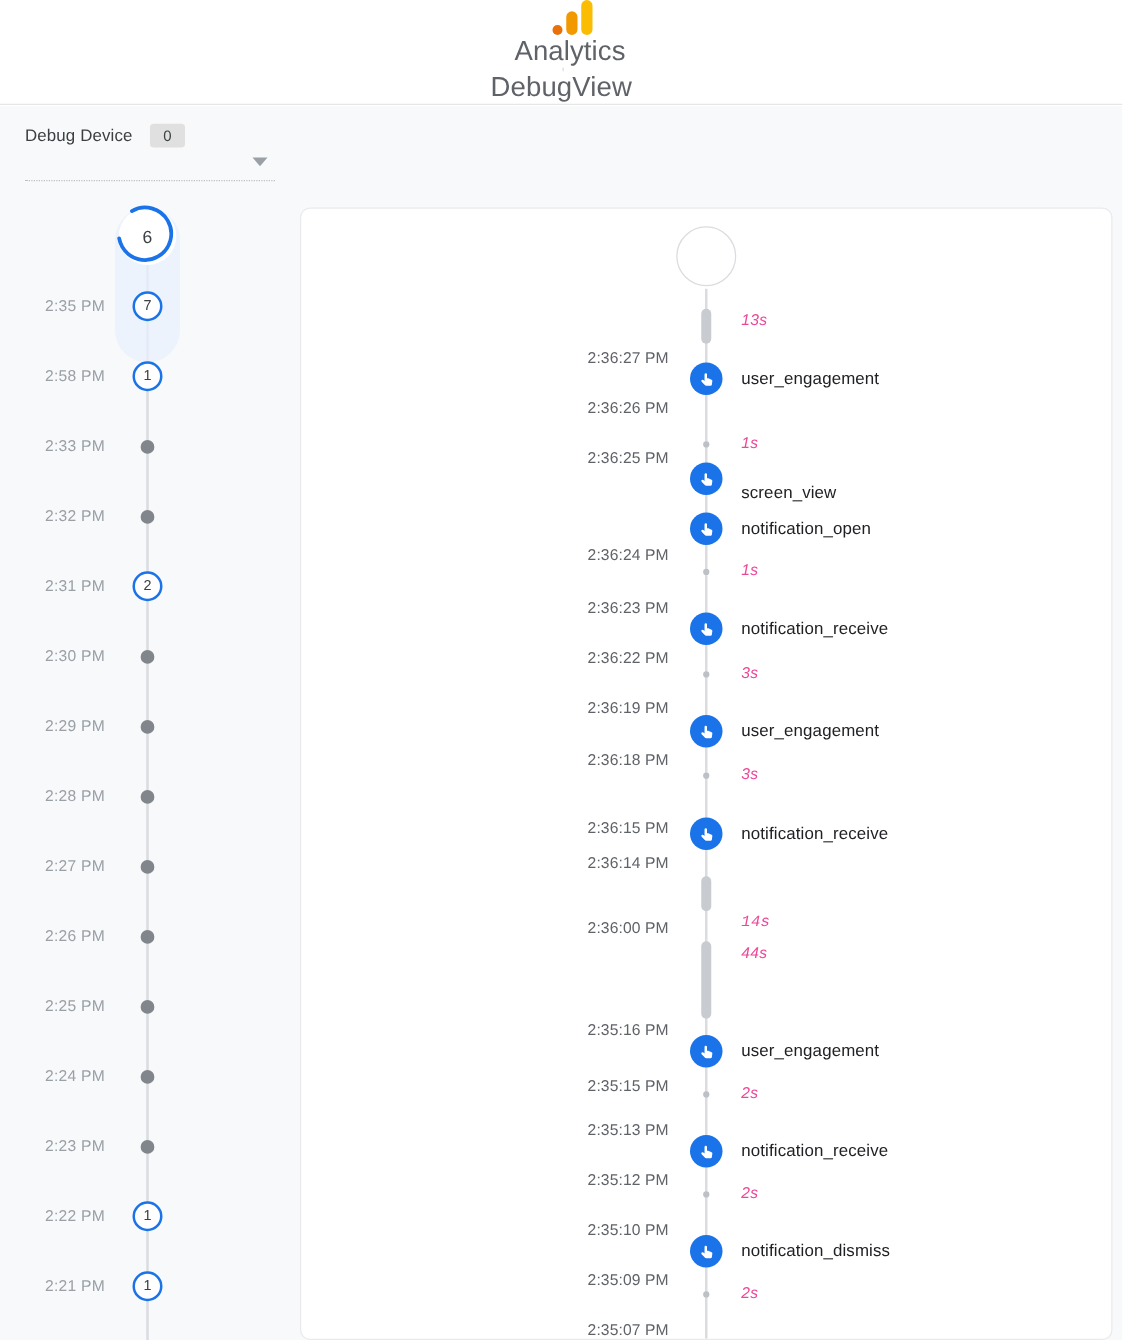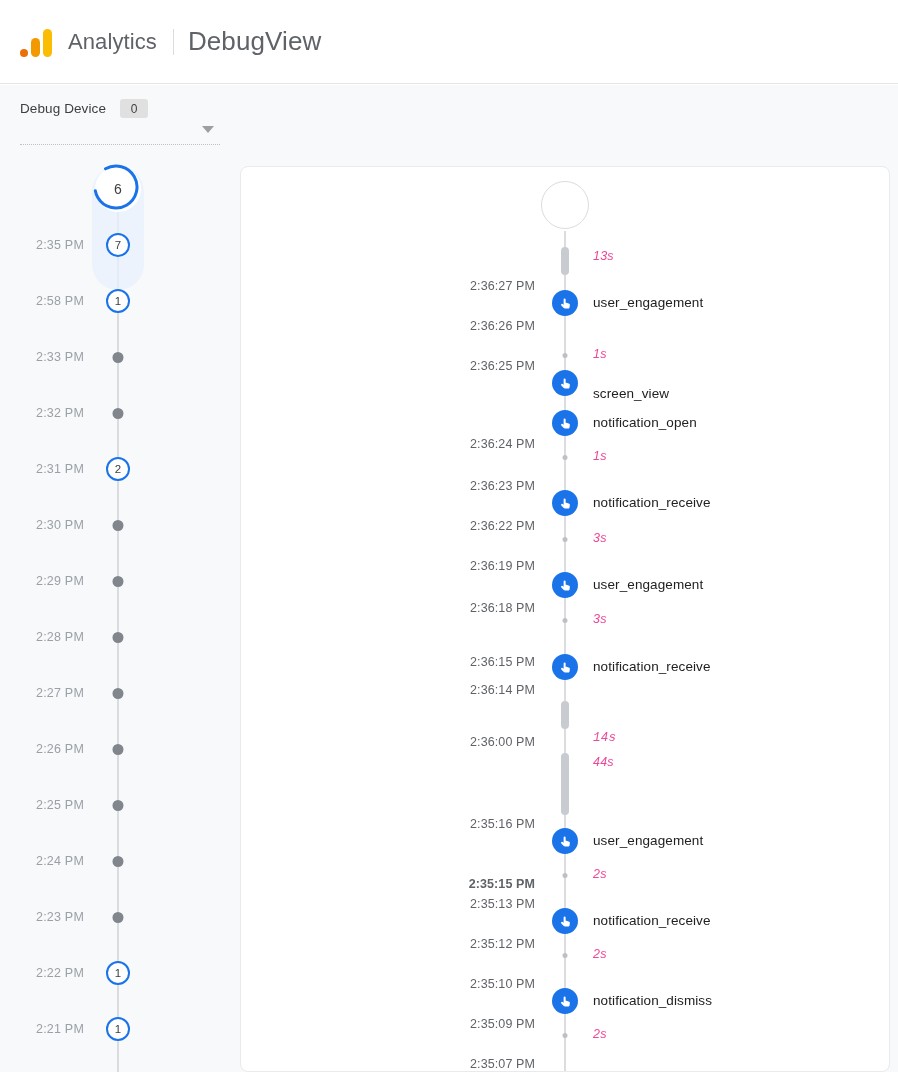--- a/index.html
+++ b/index.html
@@ -10,41 +10,41 @@
     overflow: hidden;
   }
   body { position: relative; }
 
   
   .header {
     position: absolute; left: 0; top: 0;
     width: 898px; height: 84px;
     background: #ffffff;
     border-bottom: 1px solid #e4e6e8;
-    display: flex; align-items: center;
+    display: flex; align-items: center; flex-direction: column;
   }
   .logo-wrap {
     margin-left: 20px; width: 34px; height: 30px;
     display: flex; align-items: flex-end; gap: 3px;
   }
   .logo-dot { width: 8px; height: 8px; border-radius: 50%; background: #e8710a; }
   .logo-bar-m { width: 9px; height: 19px; border-radius: 4.5px; background: #f29900; }
   .logo-bar-t { width: 9px; height: 28px; border-radius: 4.5px; background: #fbbc04; }
 
   .brand {
     margin-left: 14px;
     font-size: 22px; color: #5f6368; font-weight: 400;
     letter-spacing: .1px;
   }
   .brand-sep {
     margin: 0 14px 0 16px;
     width: 1px; height: 26px; background: #dadce0;
   }
   .page-title {
-    font-size: 26px; color: #5f6368; font-weight: 400;
+    font-size: 22px; color: #5f6368; font-weight: 400;
     letter-spacing: .1px;
   }
 
   
   .subbar {
     position: absolute; left: 0; top: 85px;
     width: 898px; height: 72px;
     background: #f8f9fa;
   }
   .device-select {
@@ -394,21 +394,21 @@
           <div class="ev-time" style="top: 568px;">2:36:00 PM</div>
           <div class="gap-bar" style="top: 586px; height: 62px;"></div>
           <div class="gap-label" style="top: 588px;">44s</div>
           <div class="ev-time" style="top: 650px;">2:35:16 PM</div>
           <div class="ev-icon" style="top: 661px;">
             <svg width="15" height="15" viewBox="0 0 24 24">
               <path fill="#ffffff" d="M9 11.2V5.6a1.6 1.6 0 1 1 3.2 0v5.1h.9c.5 0 1 .1 1.5.3l3.4 1.4c.7.3 1.1 1 1 1.8l-.6 4.2c-.1 1-1 1.7-2 1.7h-5.3c-.7 0-1.3-.3-1.8-.8l-4-4.3a1.5 1.5 0 0 1 .1-2.1 1.6 1.6 0 0 1 2.1 0L9 14.1v-2.9z"></path>
             </svg>
           </div>
           <div class="ev-name" style="top: 666px;">user_engagement</div>
-          <div class="ev-time" style="top: 710px; font-weight: bold;">2:35:15 PM</div>
+          <div class="ev-time" style="top: 695px;">2:35:15 PM</div>
           <div class="gap-dot" style="top: 706px;"></div>
           <div class="gap-label" style="top: 700px;">2s</div>
           <div class="ev-time" style="top: 730px;">2:35:13 PM</div>
           <div class="ev-icon" style="top: 741px;">
             <svg width="15" height="15" viewBox="0 0 24 24">
               <path fill="#ffffff" d="M9 11.2V5.6a1.6 1.6 0 1 1 3.2 0v5.1h.9c.5 0 1 .1 1.5.3l3.4 1.4c.7.3 1.1 1 1 1.8l-.6 4.2c-.1 1-1 1.7-2 1.7h-5.3c-.7 0-1.3-.3-1.8-.8l-4-4.3a1.5 1.5 0 0 1 .1-2.1 1.6 1.6 0 0 1 2.1 0L9 14.1v-2.9z"></path>
             </svg>
           </div>
           <div class="ev-name" style="top: 746px;">notification_receive</div>
           <div class="ev-time" style="top: 770px;">2:35:12 PM</div>

